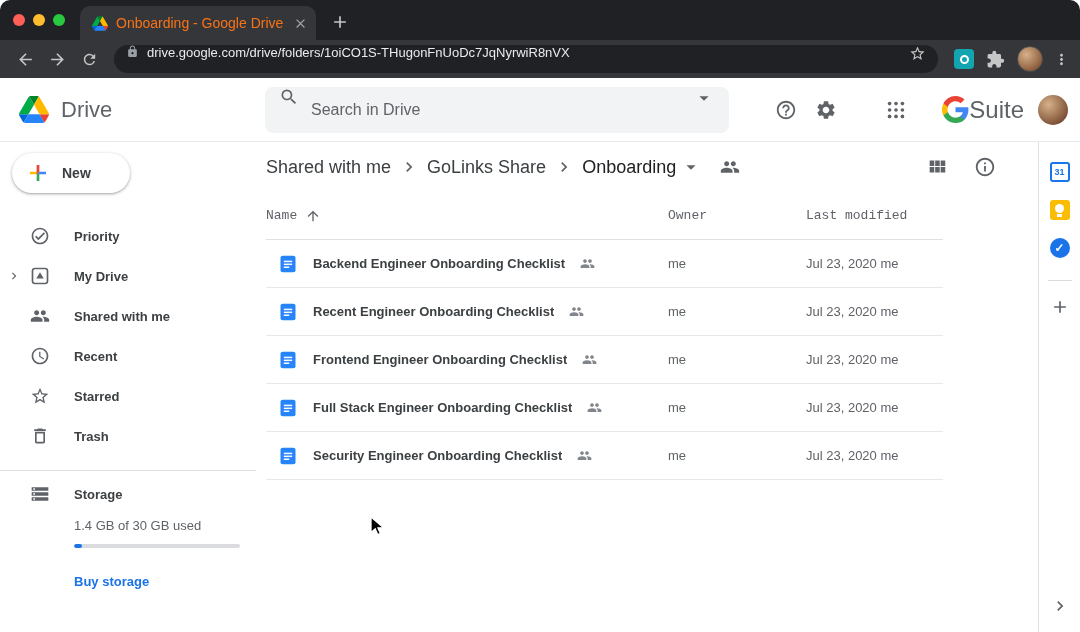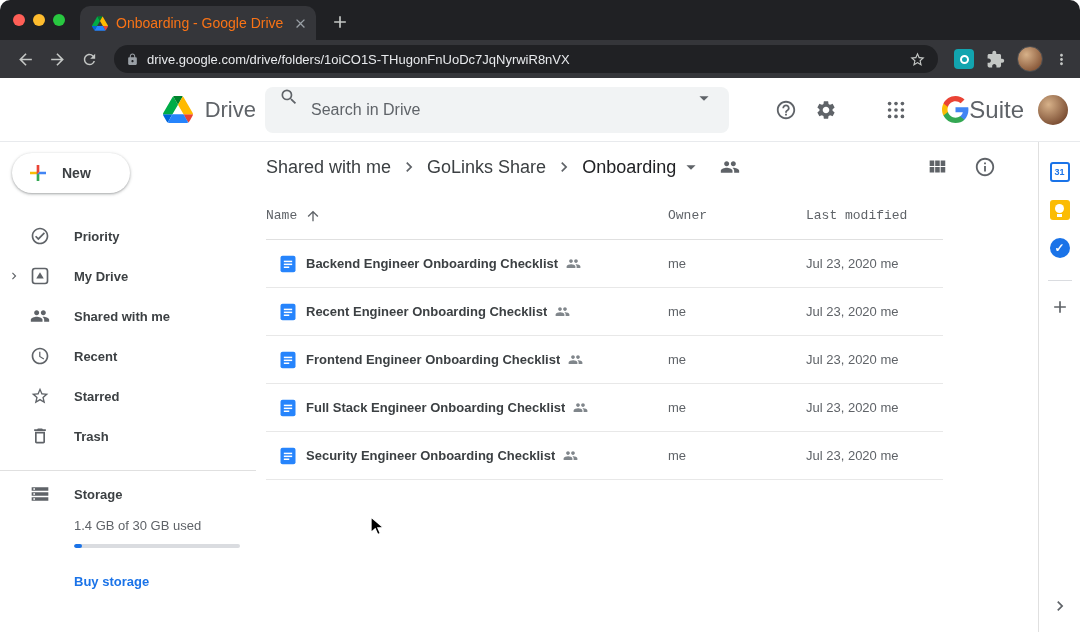--- a/index.html
+++ b/index.html
@@ -13,33 +13,33 @@
   .traffic { position:absolute; top:14px; left:13px; display:flex; gap:8px; }
   .light { width:12px; height:12px; border-radius:50%; }
   .light.red { background:#ff5f57; } .light.yellow { background:#febc2e; } .light.green { background:#28c840; }
   .tab { position:absolute; left:80px; top:6px; height:34px; width:236px; background:#35363a; border-radius:10px 10px 0 0; display:flex; align-items:center; gap:8px; padding:0 8px 0 12px; }
   .tab-title { flex:1; color:#f97316; font-size:14px; white-space:nowrap; overflow:hidden; text-overflow:ellipsis; }
   .tab-close { color:#9aa0a6; }
   .new-tab { position:absolute; left:330px; top:12px; color:#c4c7c5; }
 
   .toolbar { position:absolute; top:40px; left:0; width:100%; height:38px; background:#35363a; display:flex; align-items:center; padding:0 10px; gap:2px; }
   .nav-btn { width:30px; height:30px; color:#c4c7c5; }
-  .url-pill { flex:1; height:28px; margin:0 8px; background:#202124; border-radius:14px; display:flex; align-items:center; gap:8px; padding:0 12px; }
+  .url-pill { flex:1; height:28px; margin:0 8px; background:#202124; border-radius:14px; display:flex; align-items:flex-start; gap:8px; padding:0 12px; }
   .lock { color:#9aa0a6; }
   .url-text { flex:1; color:#e8eaed; font-size:13px; white-space:nowrap; overflow:hidden; }
   .bookmark-star { color:#c4c7c5; }
   .ext-teal { width:20px; height:20px; border-radius:4px; background:#12a4af; display:flex; align-items:center; justify-content:center; margin:0 6px; }
   .ext-teal i { display:block; width:9px; height:9px; border:2px solid #fff; border-radius:50%; }
   .puzzle { color:#c4c7c5; margin:0 4px; }
   .mini-avatar { width:26px; height:26px; border-radius:50%; background:radial-gradient(circle at 35% 32%, #d7b189, #8a5a3b 75%); margin:0 6px; border:1px solid #4a4d51; }
   .kebab { color:#c4c7c5; margin-left:2px; }
 
   
   .drive-header { position:absolute; top:78px; left:0; width:100%; height:64px; background:#fff; border-bottom:1px solid #e8eaed; display:flex; align-items:center; }
-  .logo-area { width:256px; display:flex; align-items:center; gap:12px; padding-left:19px; flex-shrink:0;justify-content:flex-end; }
+  .logo-area { width:256px; display:flex; align-items:center; gap:12px; padding-left:19px; flex-shrink:0; }
   .app-name { font-size:22px; color:#5f6368; }
   .searchbar { width:464px; height:46px; margin-left:9px; background:#f1f3f4; border-radius:8px; display:flex; gap:12px; padding:0 14px; }
   .searchbar .search-glyph { color:#5f6368; }
   .search-input { flex:1; border:none; background:transparent; outline:none; font-size:16px; color:#202124; font-family:"Liberation Sans",sans-serif; }
   .search-input::placeholder { color:#5f6368; opacity:1; }
   .caret { color:#5f6368; }
   .header-right { margin-left:auto; display:flex; align-items:center; padding-right:12px; }
   .hdr-icon { width:40px; height:40px; color:#5f6368; }
   .apps-grid { margin-left:30px; }
   .gsuite { display:flex; align-items:center; margin:0 14px 0 26px; }
@@ -76,21 +76,21 @@
   .crumb-caret { color:#5f6368; margin-left:4px; }
   .crumb-people { color:#5f6368; margin-left:18px; }
   .crumb-actions { margin-left:auto; display:flex; align-items:center; gap:26px; color:#5f6368; }
 
   .file-table { margin:0 95px 0 10px; }
   .thead, .row { display:grid; grid-template-columns:402px 138px 1fr; align-items:center; }
   .thead { height:48px; border-bottom:1px solid #e0e0e0; color:#5f6368; font-size:13px;font-family:Liberation Mono, monospace; }
   .th-name { display:flex; align-items:center; gap:8px; cursor:pointer; }
   .sort-up { color:#5f6368; }
   .row { height:48px; border-bottom:1px solid #e8e8e8; cursor:pointer; font-size:13px; }
-  .name-cell { display:flex; align-items:center; gap:8px; padding-left:12px; min-width:0; }
+  .name-cell { display:flex; align-items:center; gap:15px; padding-left:12px; min-width:0; }
   .file-name { font-weight:bold; color:#3c4043; white-space:nowrap; overflow:hidden; text-overflow:ellipsis; }
   .shared-mini { color:#80868b; flex-shrink:0; }
   .owner-cell, .modified-cell { color:#5f6368; }
 
   
   .companion { width:42px; flex-shrink:0; border-left:1px solid #e0e0e0; display:flex; flex-direction:column; align-items:center; padding-top:20px; }
   .rail-icon { margin-bottom:18px; cursor:pointer; }
   .gc-icon { width:20px; height:20px; background:#fff; border:2px solid #1a73e8; border-radius:3px; color:#1a73e8; font-size:9px; font-weight:bold; display:flex; align-items:center; justify-content:center; }
   .keep-icon { width:20px; height:20px; background:#fbbc04; border-radius:3px; display:flex; flex-direction:column; align-items:center; justify-content:center; }
   .keep-icon .bulb { width:9px; height:9px; background:#fff; border-radius:50%; }

